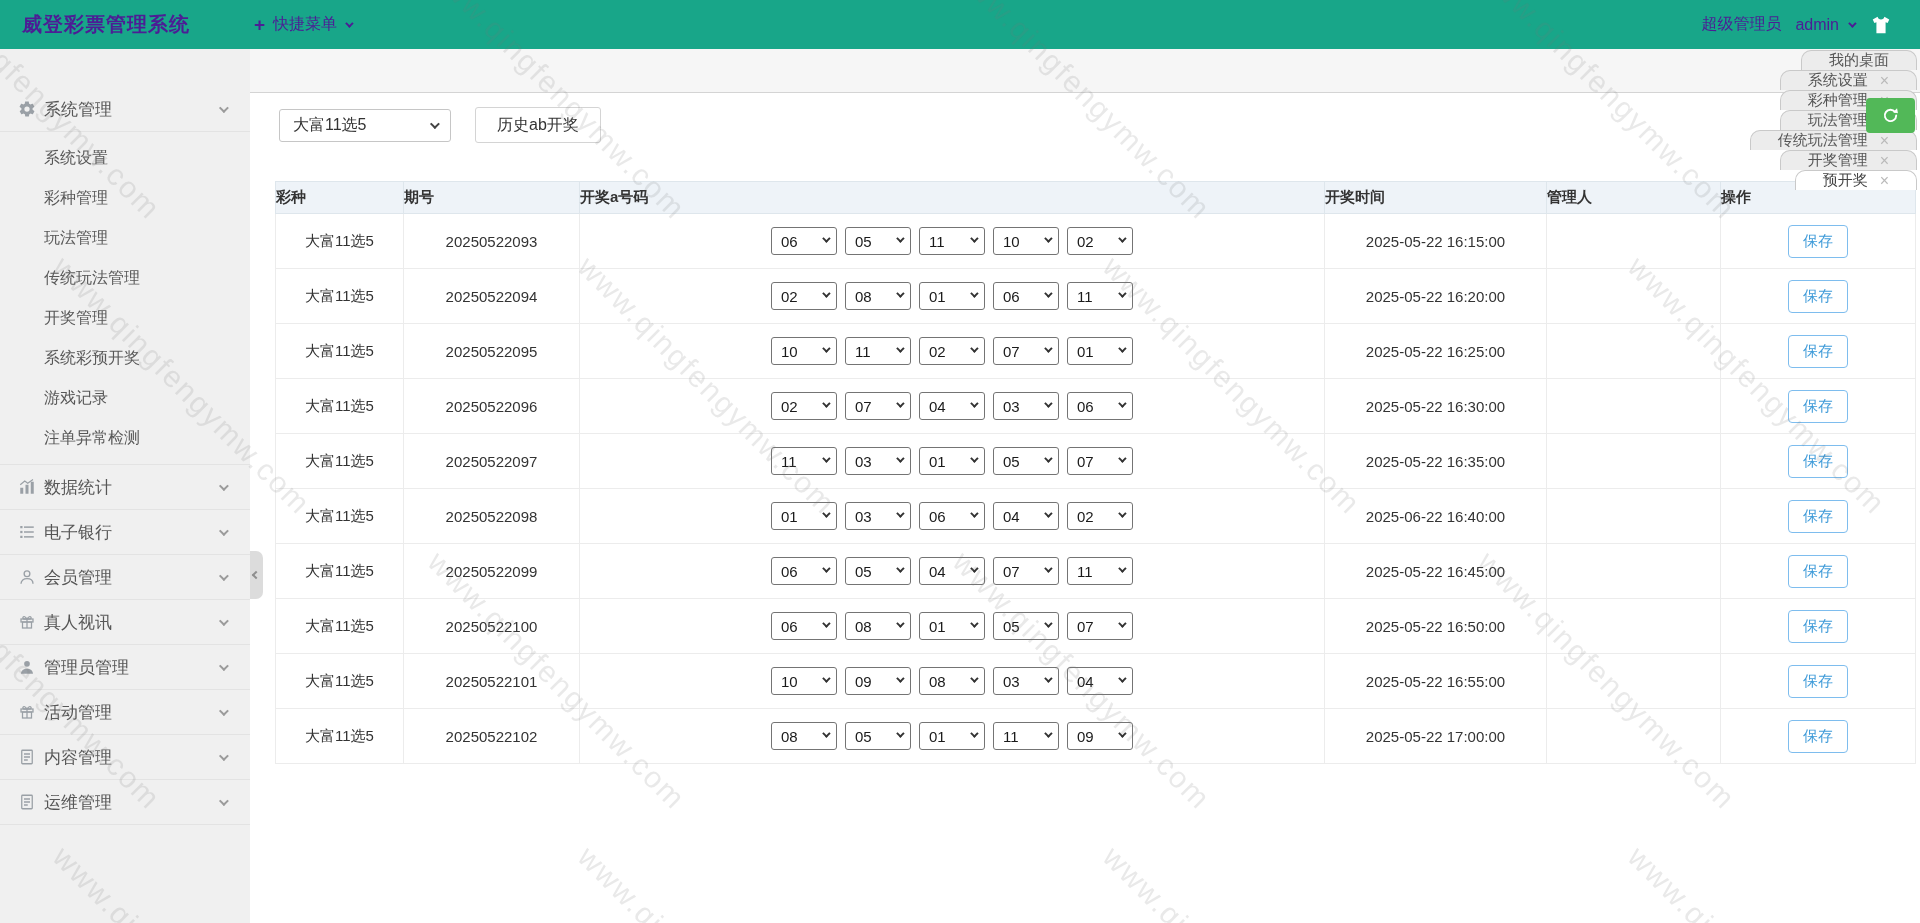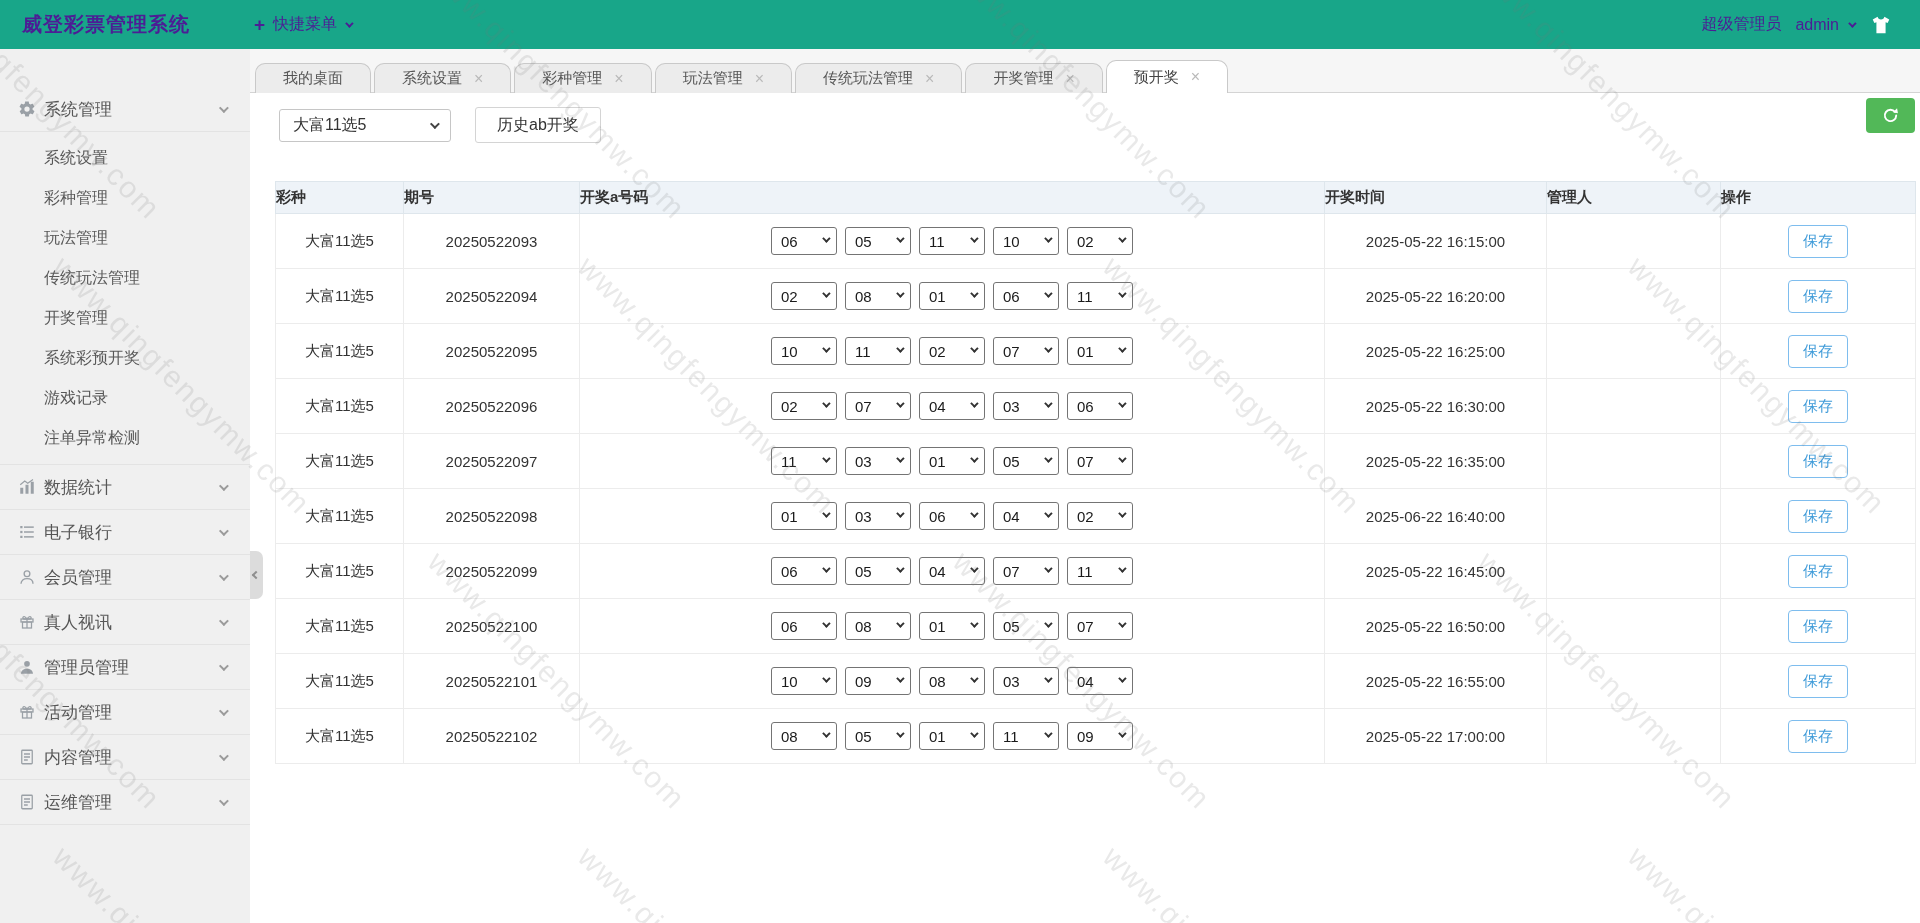--- a/index.html
+++ b/index.html
@@ -31,21 +31,21 @@
   .side-subitem { height:40px; line-height:40px; padding-left:44px; font-size:16px; color:#585858; cursor:pointer; }
   .collapse-handle { position:absolute; left:250px; top:551px; width:13px; height:48px; background:#dcdcdc;
     border-radius:0 7px 7px 0; z-index:3; display:flex; align-items:center; justify-content:center; cursor:pointer; }
   .collapse-handle .arrow-left { width:6px; height:6px; border-left:2px solid #8f8f8f; border-bottom:2px solid #8f8f8f;
     transform:rotate(45deg); margin-right:2px; }
 
   
   .main { position:absolute; left:250px; top:49px; width:1670px; height:874px; background:#fff; }
 
   .tabbar { position:absolute; left:0; top:0; width:1670px; height:44px; background:#f6f6f6;
-    border-bottom:1px solid #d4d4d4; display:flex; align-items:flex-end; padding-left:5px; }
+    border-bottom:1px solid #d4d4d4; display:flex; align-items:flex-end; padding-left:5px;flex-direction:column; }
   .tab { height:30px; display:flex; align-items:center; padding:0 27px; margin-right:3px; background:#ececec;
     border:1px solid #c9c9c9; border-bottom:none; border-radius:10px 10px 0 0; font-size:15px; color:#555;
     position:relative; bottom:-1px; cursor:pointer; white-space:nowrap; }
   .tab.active { background:#fff; height:33px; z-index:2; color:#444;justify-content:flex-end; }
   .tab-close { margin-left:12px; color:#b9b9b9; font-size:16px; line-height:1; cursor:pointer; }
 
   .control-row { position:absolute; left:29px; top:58px; display:flex; align-items:center; gap:24px; }
   .lottery-select { width:172px; height:33px; border:1px solid #c6c6c6; border-radius:3px; background:#fff;
     display:flex; align-items:center; justify-content:space-between; padding:0 13px; font-size:16px; color:#333; cursor:pointer; }
   .lottery-select .chev { color:#444; }

